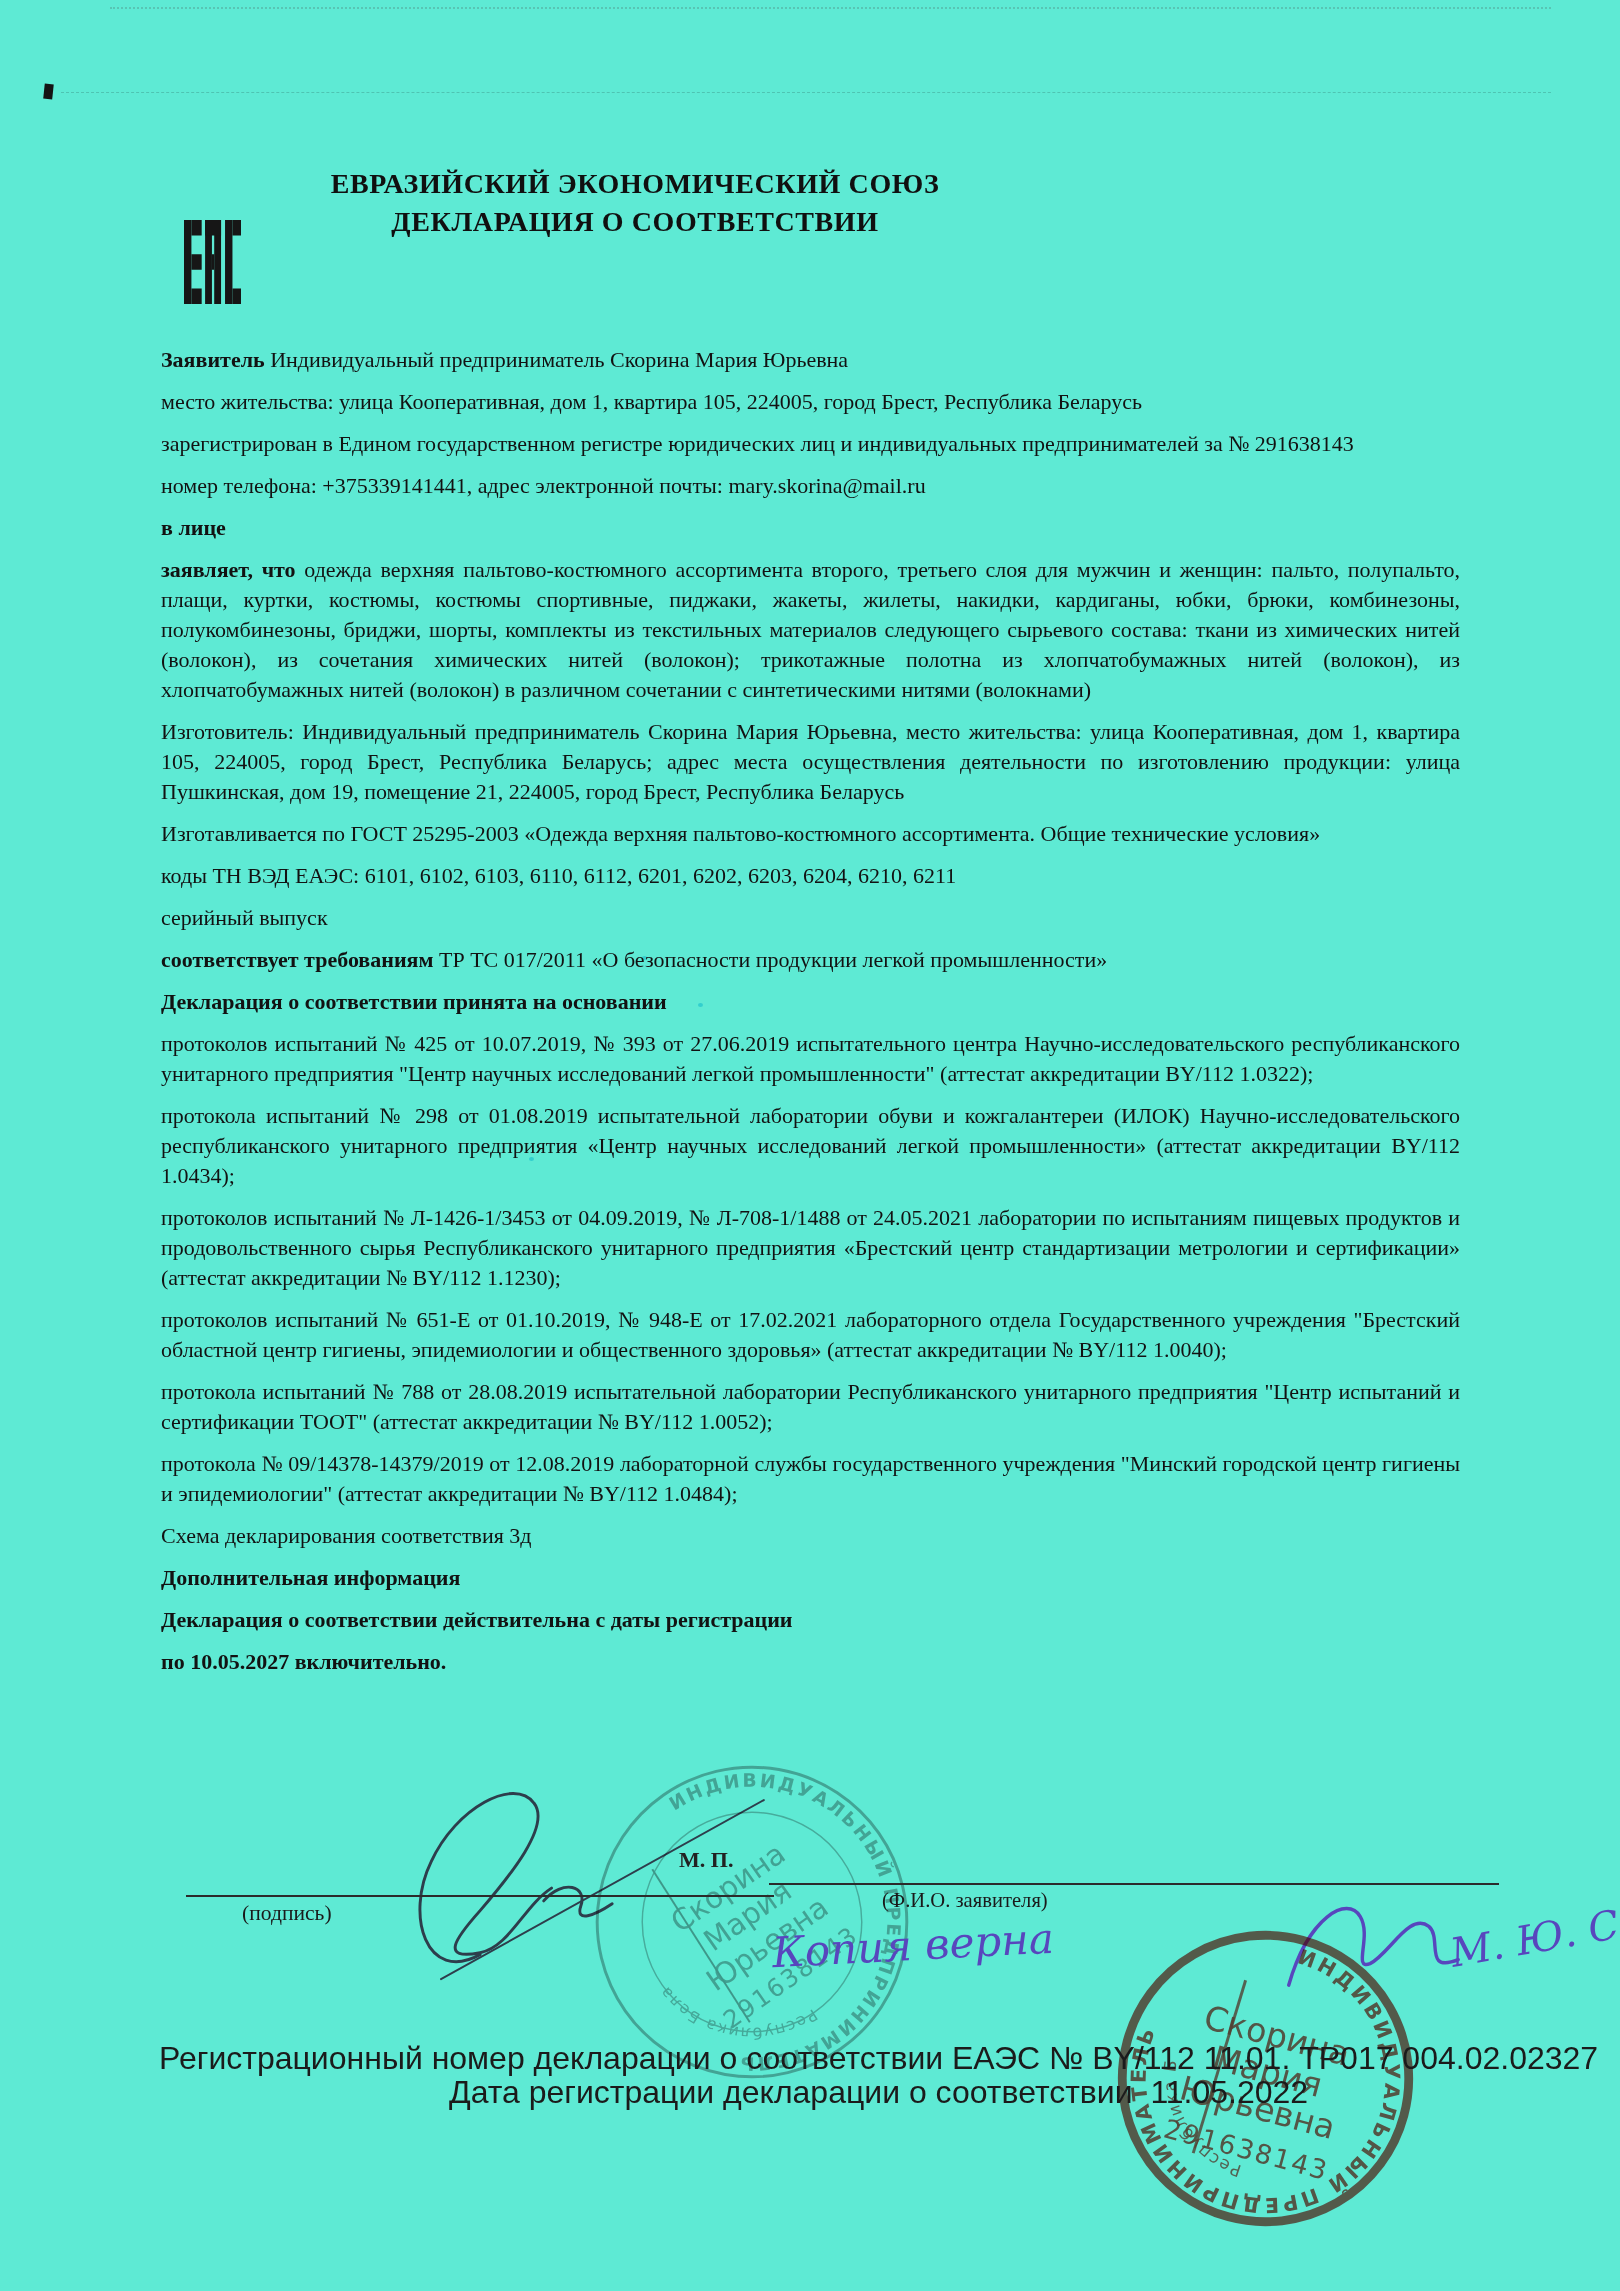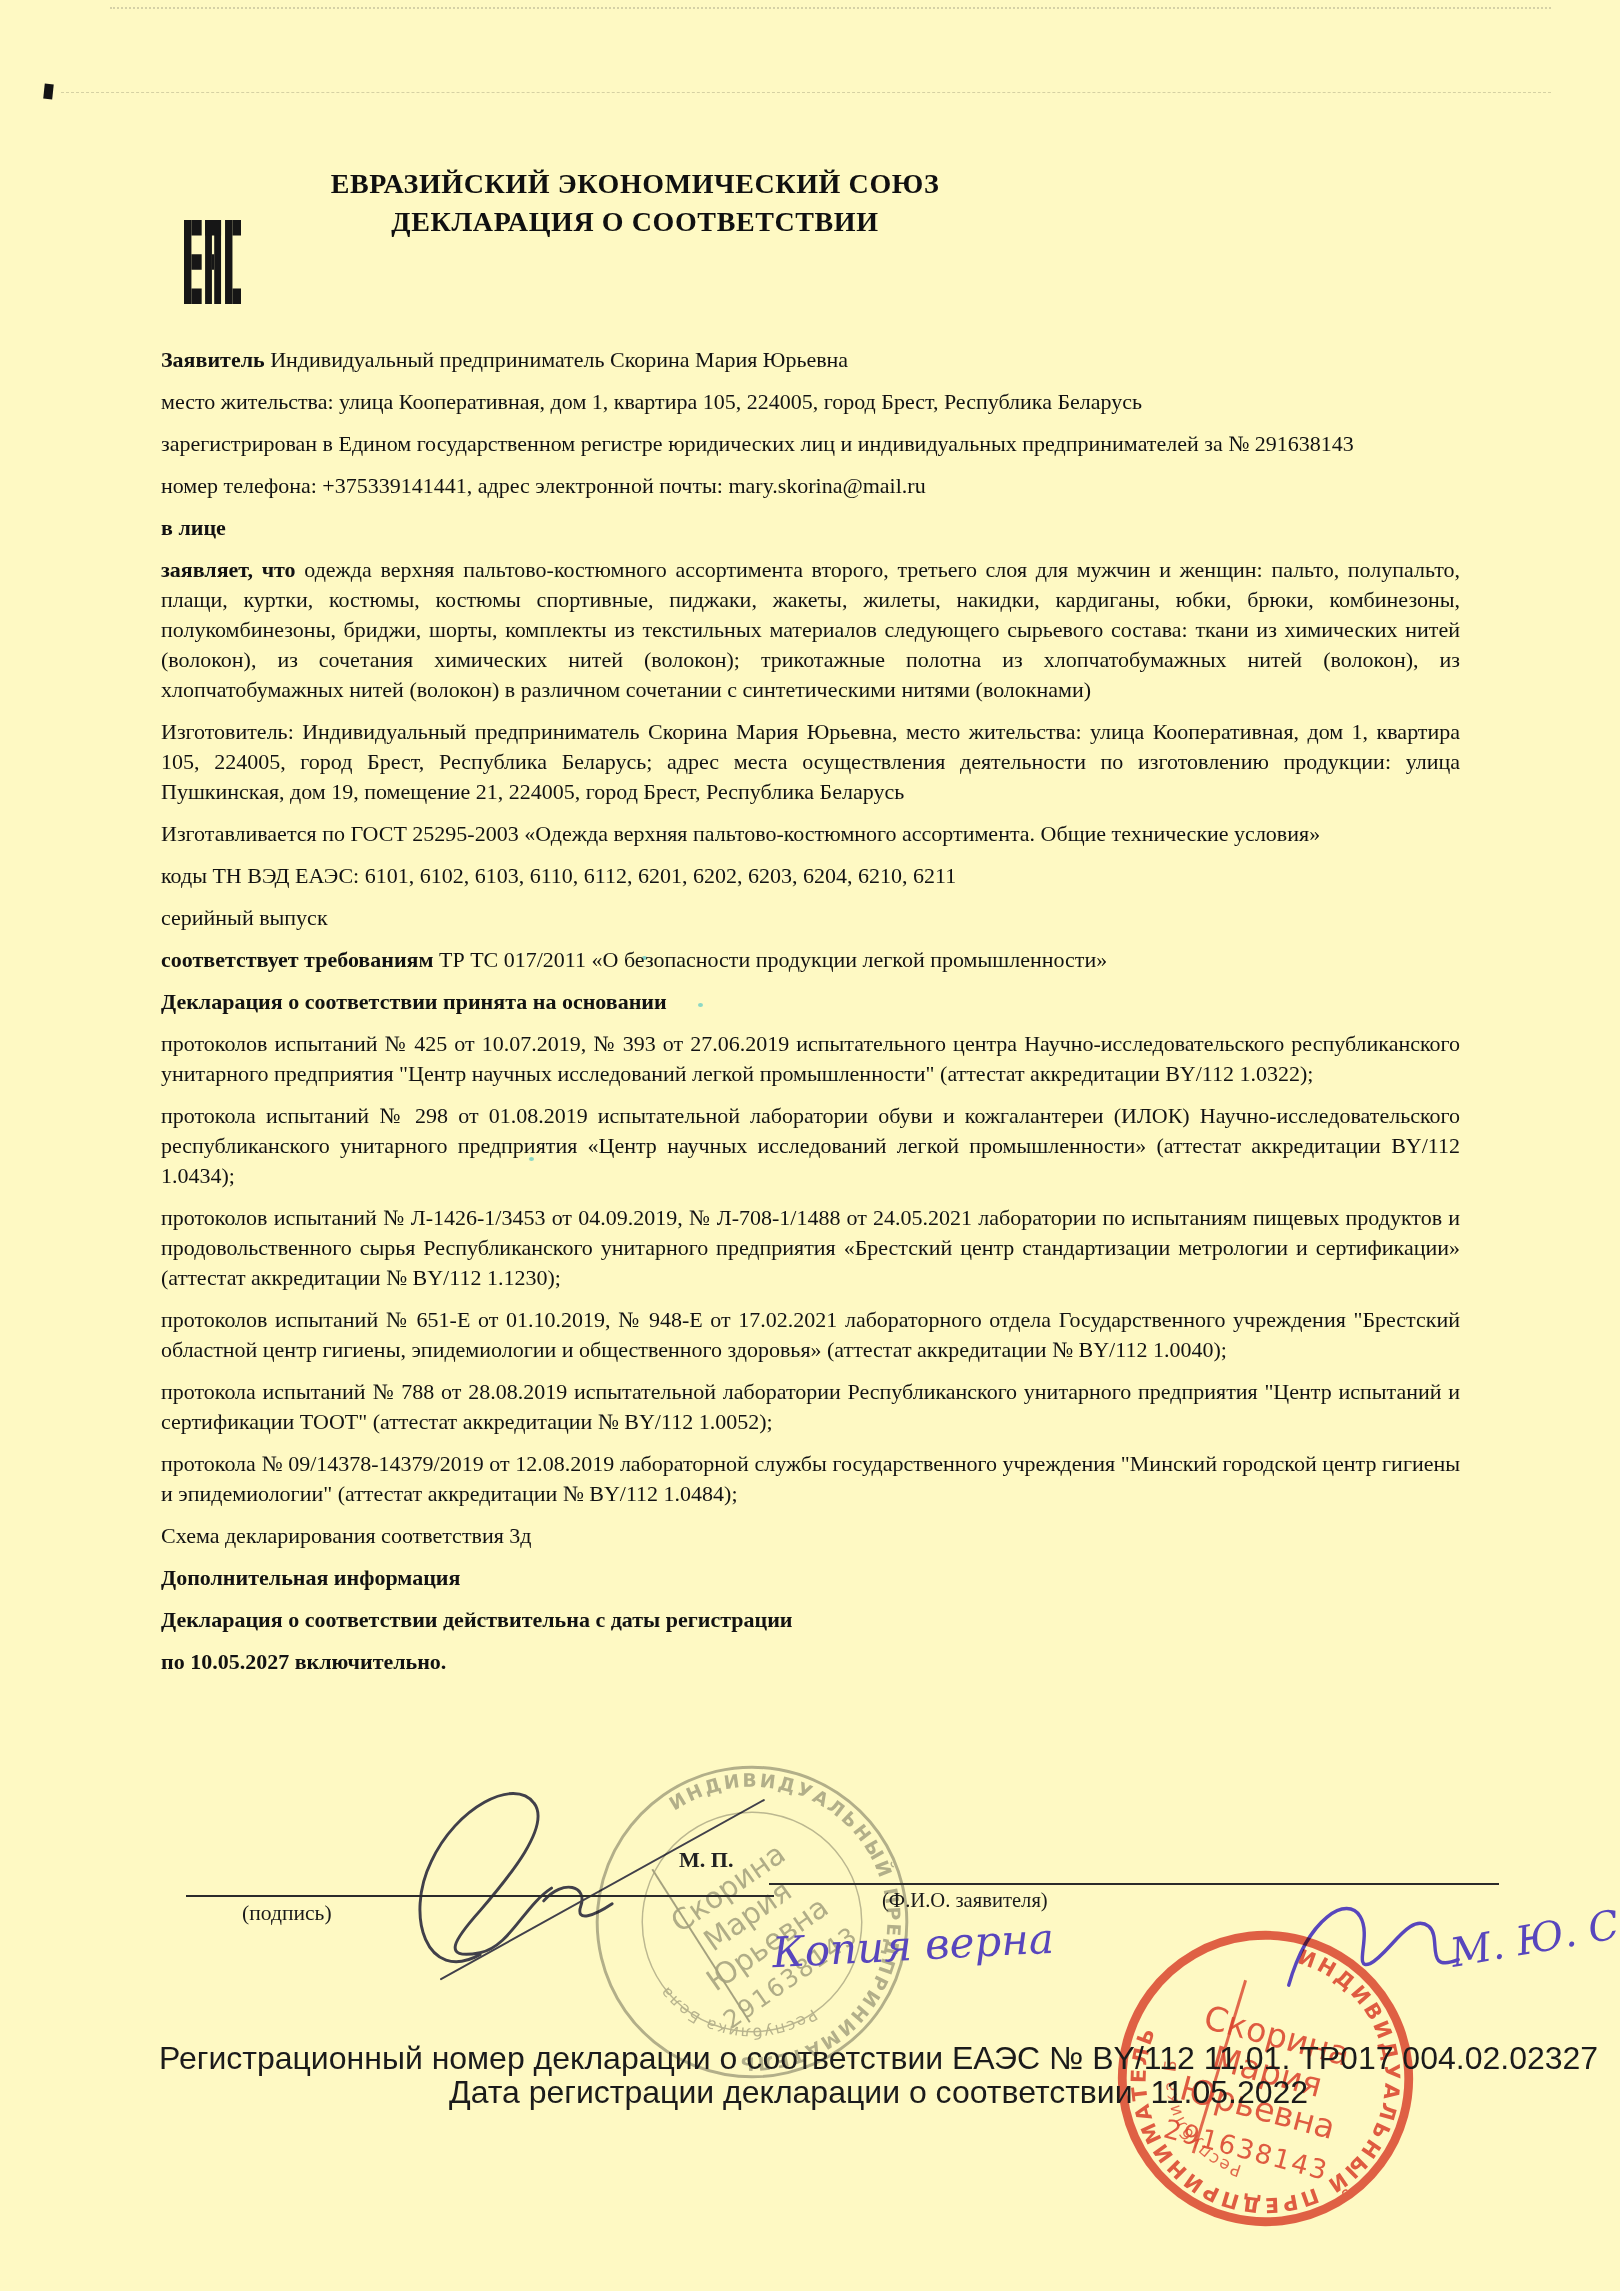--- a/index.html
+++ b/index.html
@@ -1,16 +1,16 @@
 <!DOCTYPE html>
 <html><head>
 <meta charset="utf-8">
 <style>
   html,body{margin:0;padding:0;background:#e8e8e8;}
-  .page{position:relative;width:1620px;height:2292px;background:#fef9c3;overflow:hidden;
+  .page{position:relative;width:1620px;height:2292px;background:#5eead4;overflow:hidden;
         font-family:"Liberation Serif", serif;color:#151515;}
   
   .art-dots{position:absolute;top:6.9px;left:110px;width:1441px;height:0;
             border-top:2px dotted rgba(70,70,70,.22);}
   .art-mark{position:absolute;top:84px;left:44px;width:8.8px;height:14.7px;background:#141414;
             transform:rotate(6deg);}
   .art-line2{position:absolute;top:92px;left:61px;width:1490px;height:0;
              border-top:1px dashed rgba(0,0,0,.16);}
   .speck{position:absolute;width:4.9px;height:3.9px;border-radius:50%;background:rgba(0,175,200,.45);}
   .speck.s1{top:956px;left:642px;} .speck.s2{top:1003px;left:698px;} .speck.s3{top:1157px;left:529px;}

